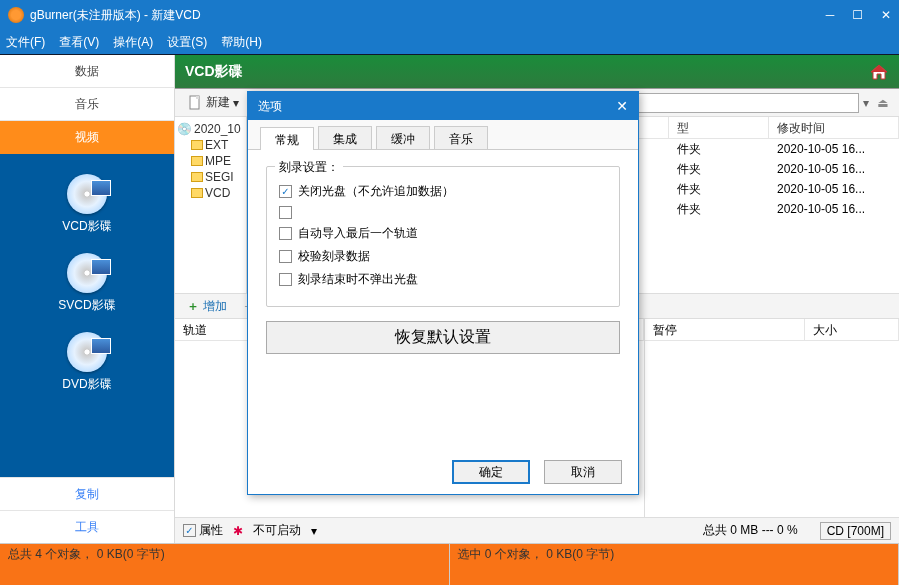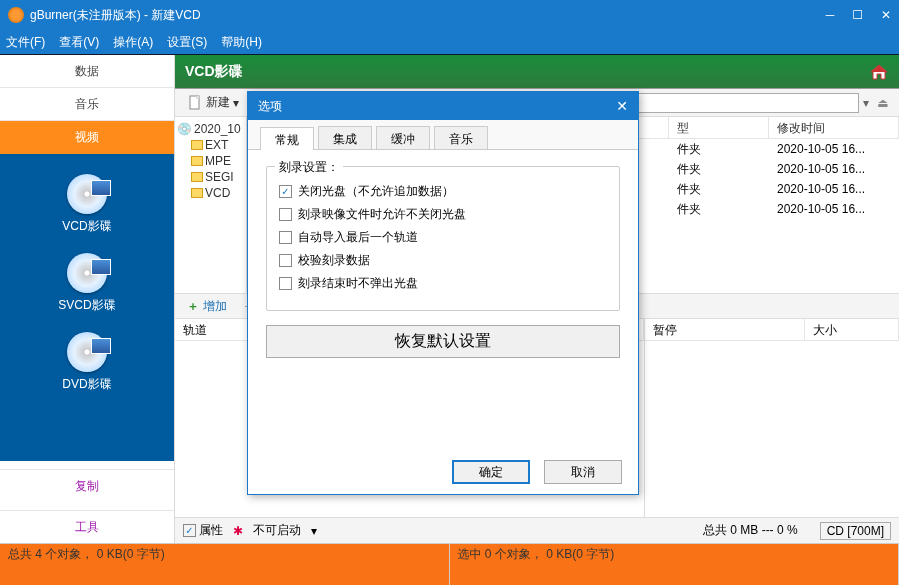--- a/index.html
+++ b/index.html
@@ -17,21 +17,21 @@
 .body-area { display: flex; height: 489px; border-top: 1px solid #0f172a; }
 
 .left-pane { width: 175px; background: #fff; border-right: 1px solid #d9d9d9; display: flex; flex-direction: column; }
 .left-tab { height: 33px; display: flex; align-items: center; justify-content: center; border-bottom: 1px solid #e5e5e5; color: #444; cursor: pointer; }
 .left-tab.active { background: #ff8c1a; color: #fff; border: none; }
 .disc-list { flex: 1; background: #005a9e; text-align: center; padding-top: 20px; }
 .disc-item { margin-bottom: 18px; cursor: pointer; }
 .disc-icon { width: 40px; height: 40px; margin: 0 auto 4px; border-radius: 50%; background: radial-gradient(circle, #fff 8%, #ccc 10%, #e6f2ff 45%, #b3d9ff 80%); position: relative; box-shadow: 0 1px 3px rgba(0,0,0,0.4); }
 .disc-icon::after { content: ""; position: absolute; top: 6px; right: -4px; width: 18px; height: 14px; background: linear-gradient(#4a90d9,#2c5aa0); border: 1px solid #fff; }
 .disc-label { color: #fff; font-size: 12px; }
-.left-bottom-tab { height: 33px; display: flex; align-items: center; justify-content: center; border-top: 1px solid #e5e5e5; color: #a21caf; cursor: pointer; margin-top: 8px; }
+.left-bottom-tab { height: 33px; display: flex; align-items: center; justify-content: center; border-top: 1px solid #e5e5e5; color: #3b82f6; cursor: pointer; }
 
 .right-pane { flex: 1; display: flex; flex-direction: column; background: #fff; position: relative; }
 .banner { height: 34px; background: linear-gradient(#1a8c3a, #2d7a3d); display: flex; align-items: center; padding: 0 10px; border-bottom: 1px solid #999; }
 .banner-text { color: #fff; font-weight: bold; font-size: 14px; }
 .banner-home { margin-left: auto; width: 20px; height: 20px; }
 .home-svg { width: 100%; height: 100%; }
 
 .toolbar-row { height: 28px; display: flex; align-items: center; padding: 0 6px; gap: 4px; background: #f4f4f4; border-bottom: 1px solid #ddd; }
 .tb-btn { display: flex; align-items: center; gap: 3px; padding: 2px 6px; cursor: pointer; color: #333; }
 .tb-icon { width: 16px; height: 16px; }
@@ -268,21 +268,20 @@
       </div>
       <div class="modal-body">
         <div class="fieldset">
           <div class="fieldset-legend">刻录设置：</div>
           <div class="check-row">
               <span class="check-box">✓</span>
               <span>关闭光盘（不允许追加数据）</span>
             </div>
           <div class="check-row">
               <span class="check-box"></span>
-              <span>刻录映像文件时允许不关闭光盘</span>
             </div>
           <div class="check-row">
               <span class="check-box"></span>
               <span>自动导入最后一个轨道</span>
             </div>
           <div class="check-row">
               <span class="check-box"></span>
               <span>校验刻录数据</span>
             </div>
           <div class="check-row">

